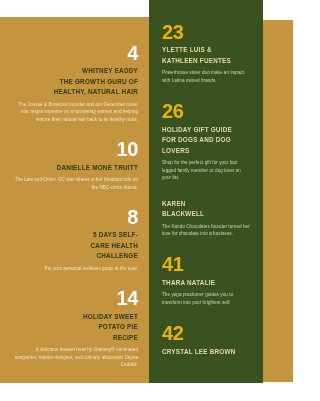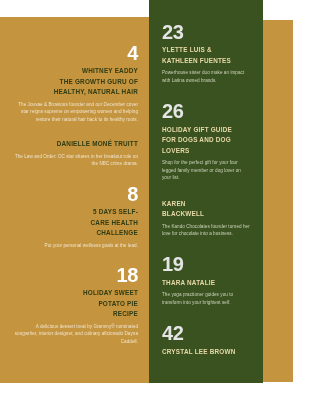--- a/index.html
+++ b/index.html
@@ -64,21 +64,21 @@
     letter-spacing:0.05px;
     margin:0;
   }
 
   
   .page-left .num{color:#ffffff;}
   .page-left .name{color:#2f3b12;}
   .page-left .desc{color:#f0e4cc;}
 
   
-  .page-center .num{color:#e5e5e5;}
+  .page-center .num{color:#eab308;}
   .page-center .name{color:#e8d9a8;}
   .page-center .desc{color:#cdd3bb;}
 
   
   .page-left .entry{margin-bottom:16px;}
   .page-center .entry{margin-bottom:17px;}
 </style>
 </head>
 <body>
 
@@ -86,32 +86,33 @@
 
   <div class="page-left">
     <div class="entry">
       <div class="num">4</div>
       <div class="name" style="white-space:pre-line">WHITNEY EADDY
 THE GROWTH GURU OF
 HEALTHY, NATURAL HAIR</div>
       <div class="desc">The Jouvae &amp; Browious founder and our December cover star reigns supreme on empowering women and helping restore their natural hair back to its healthy roots.</div>
     </div>
     <div class="entry">
+      <div class="num">10</div>
       <div class="name" style="white-space:pre-line">DANIELLE MONÉ TRUITT</div>
       <div class="desc">The Law and Order: OC star shares in her breakout role on the NBC crime drama.</div>
     </div>
     <div class="entry">
       <div class="num">8</div>
       <div class="name" style="white-space:pre-line">5 DAYS SELF-
 CARE HEALTH
 CHALLENGE</div>
       <div class="desc">Put your personal wellness goals at the lead.</div>
     </div>
     <div class="entry">
-      <div class="num">18</div>
+      <div class="num">14</div>
       <div class="name" style="white-space:pre-line">HOLIDAY SWEET
 POTATO PIE
 RECIPE</div>
       <div class="desc">A delicious dessert treat by Grammy® nominated songwriter, interior designer, and culinary aficionado Dayna Caddell.</div>
     </div>
 
   </div>
 
   <div class="page-center">
     <div class="entry">
@@ -126,21 +127,21 @@
 FOR DOGS AND DOG
 LOVERS</div>
       <div class="desc">Shop for the perfect gift for your four legged family member or dog lover on your list.</div>
     </div>
     <div class="entry">
       <div class="name" style="white-space:pre-line">KAREN
 BLACKWELL</div>
       <div class="desc">The Kando Chocolates founder turned her love for chocolate into a business.</div>
     </div>
     <div class="entry">
-      <div class="num">19</div>
+      <div class="num">41</div>
       <div class="name" style="white-space:pre-line">THARA NATALIE</div>
       <div class="desc">The yoga practioner guides you to transform into your brightest self.</div>
     </div>
     <div class="entry">
       <div class="num">42</div>
       <div class="name" style="white-space:pre-line">CRYSTAL LEE BROWN</div>
 
     </div>
   </div>
 

